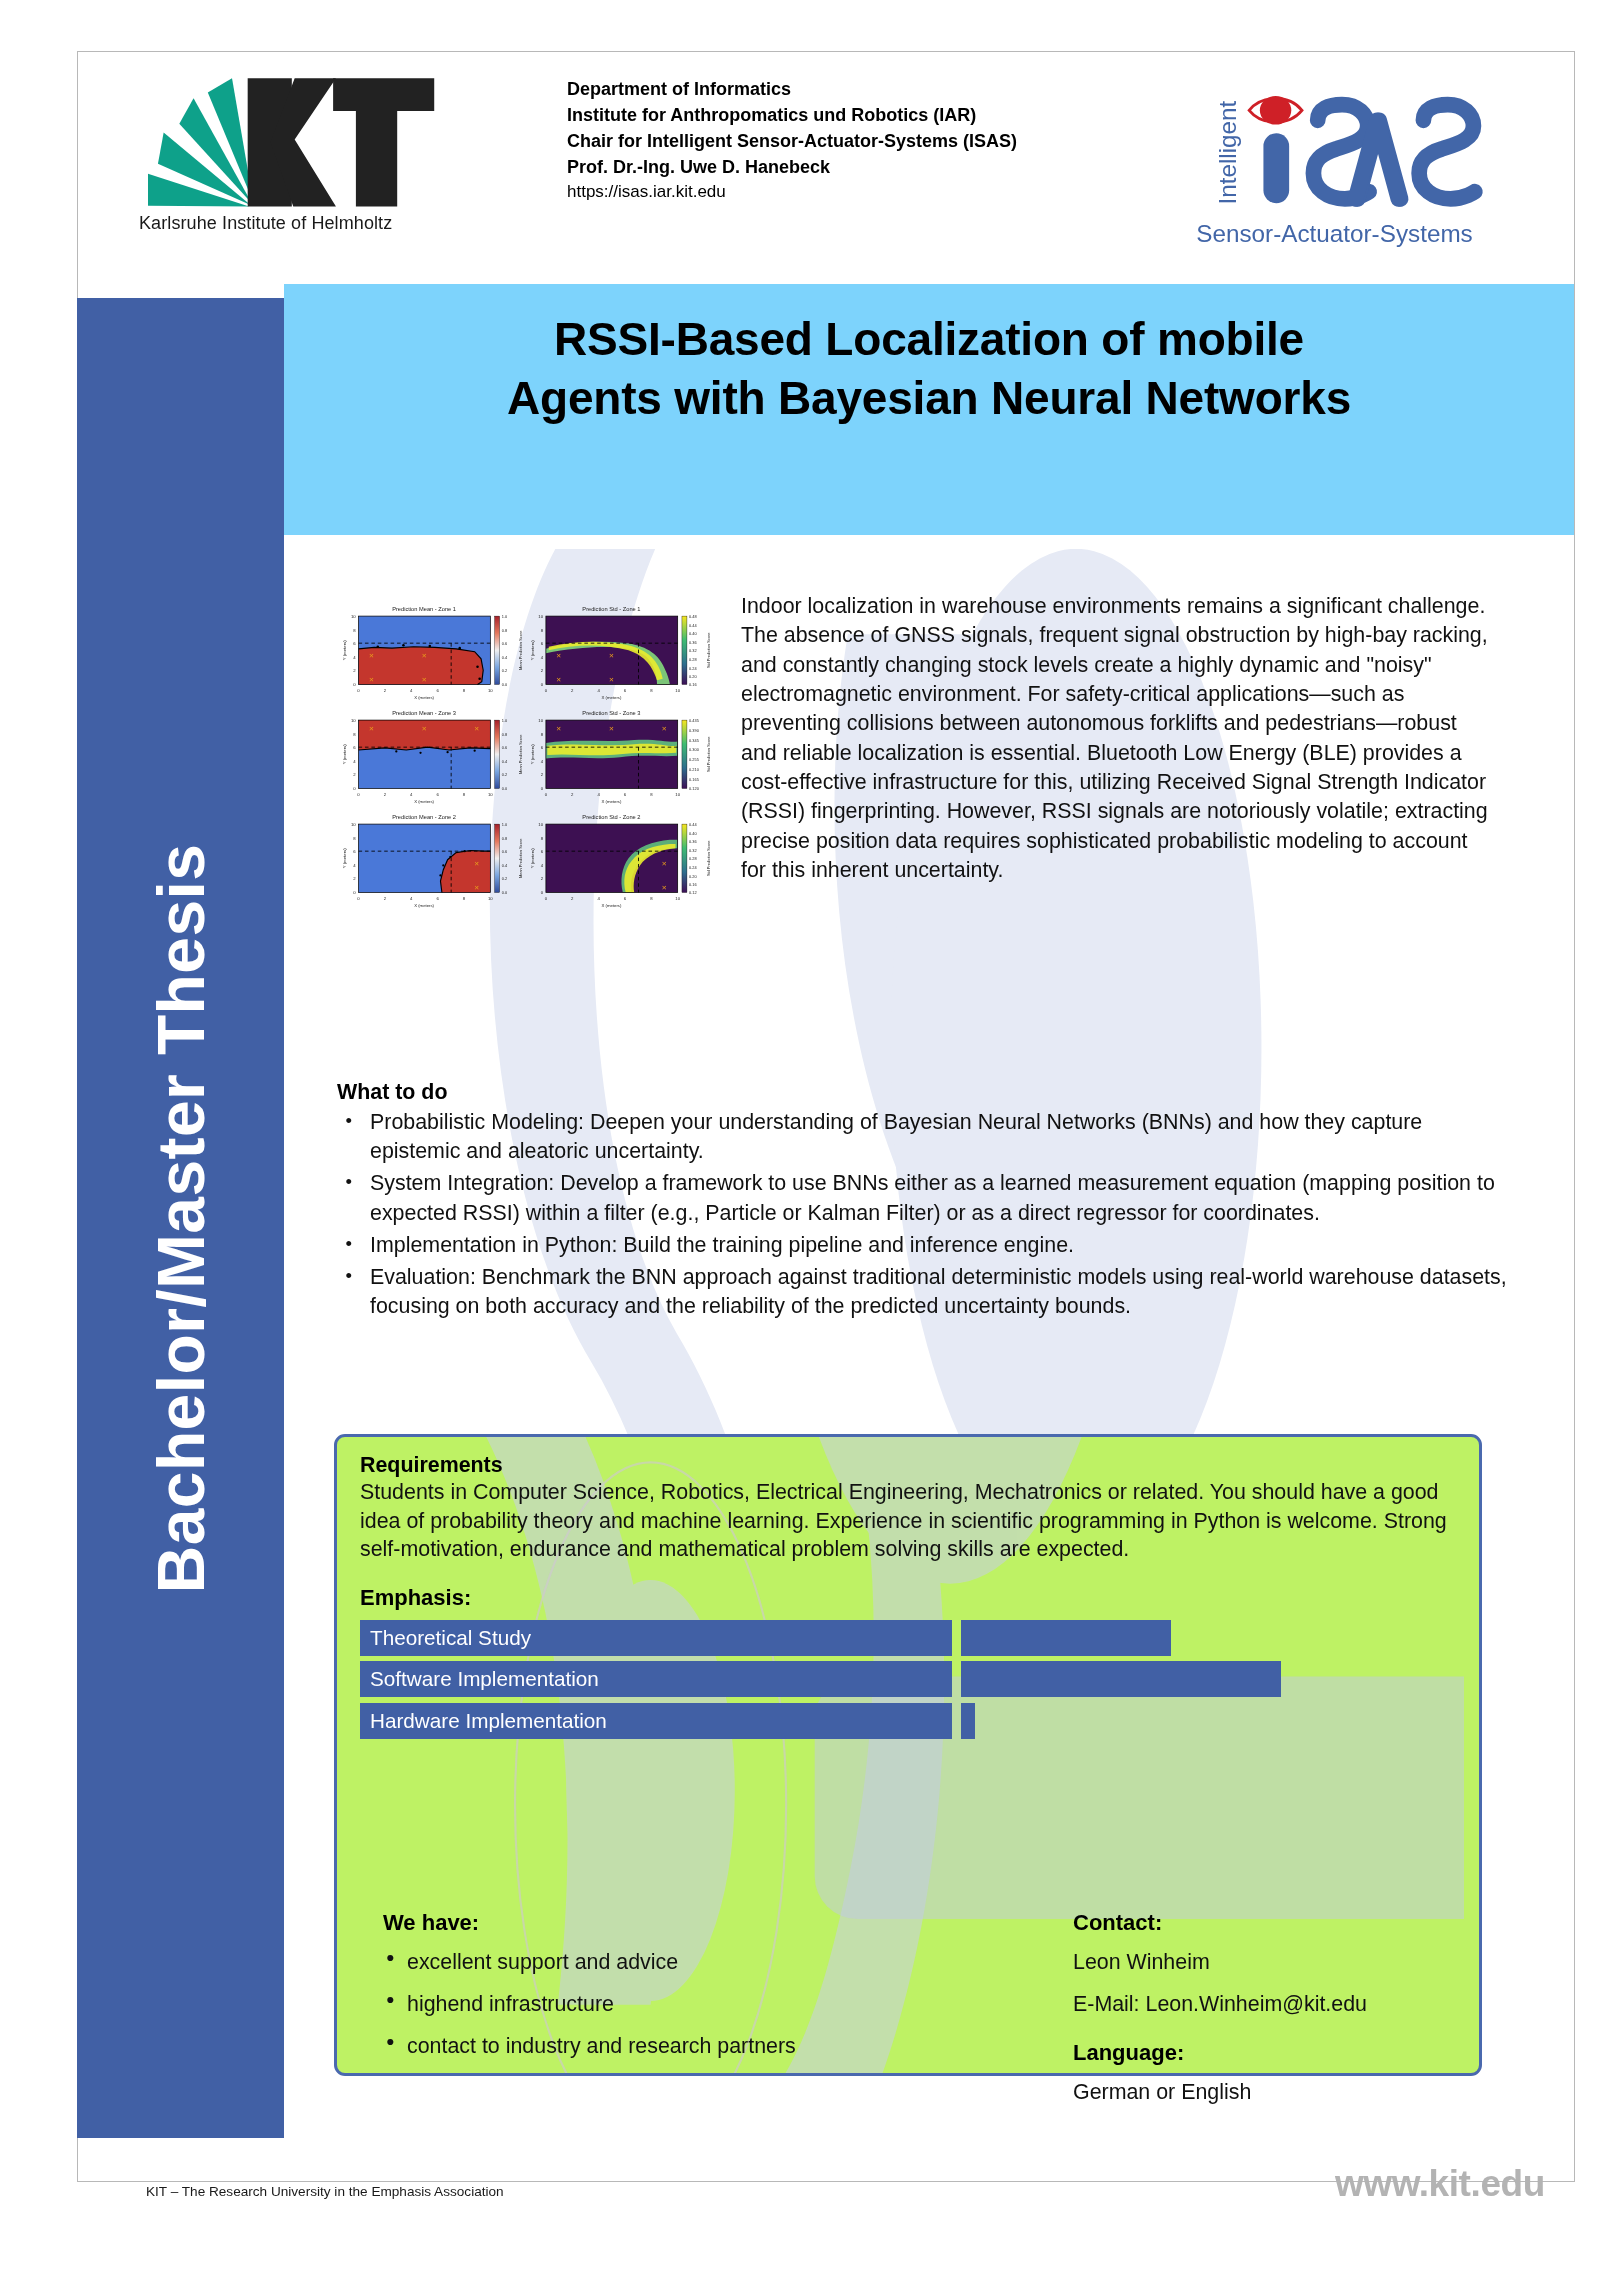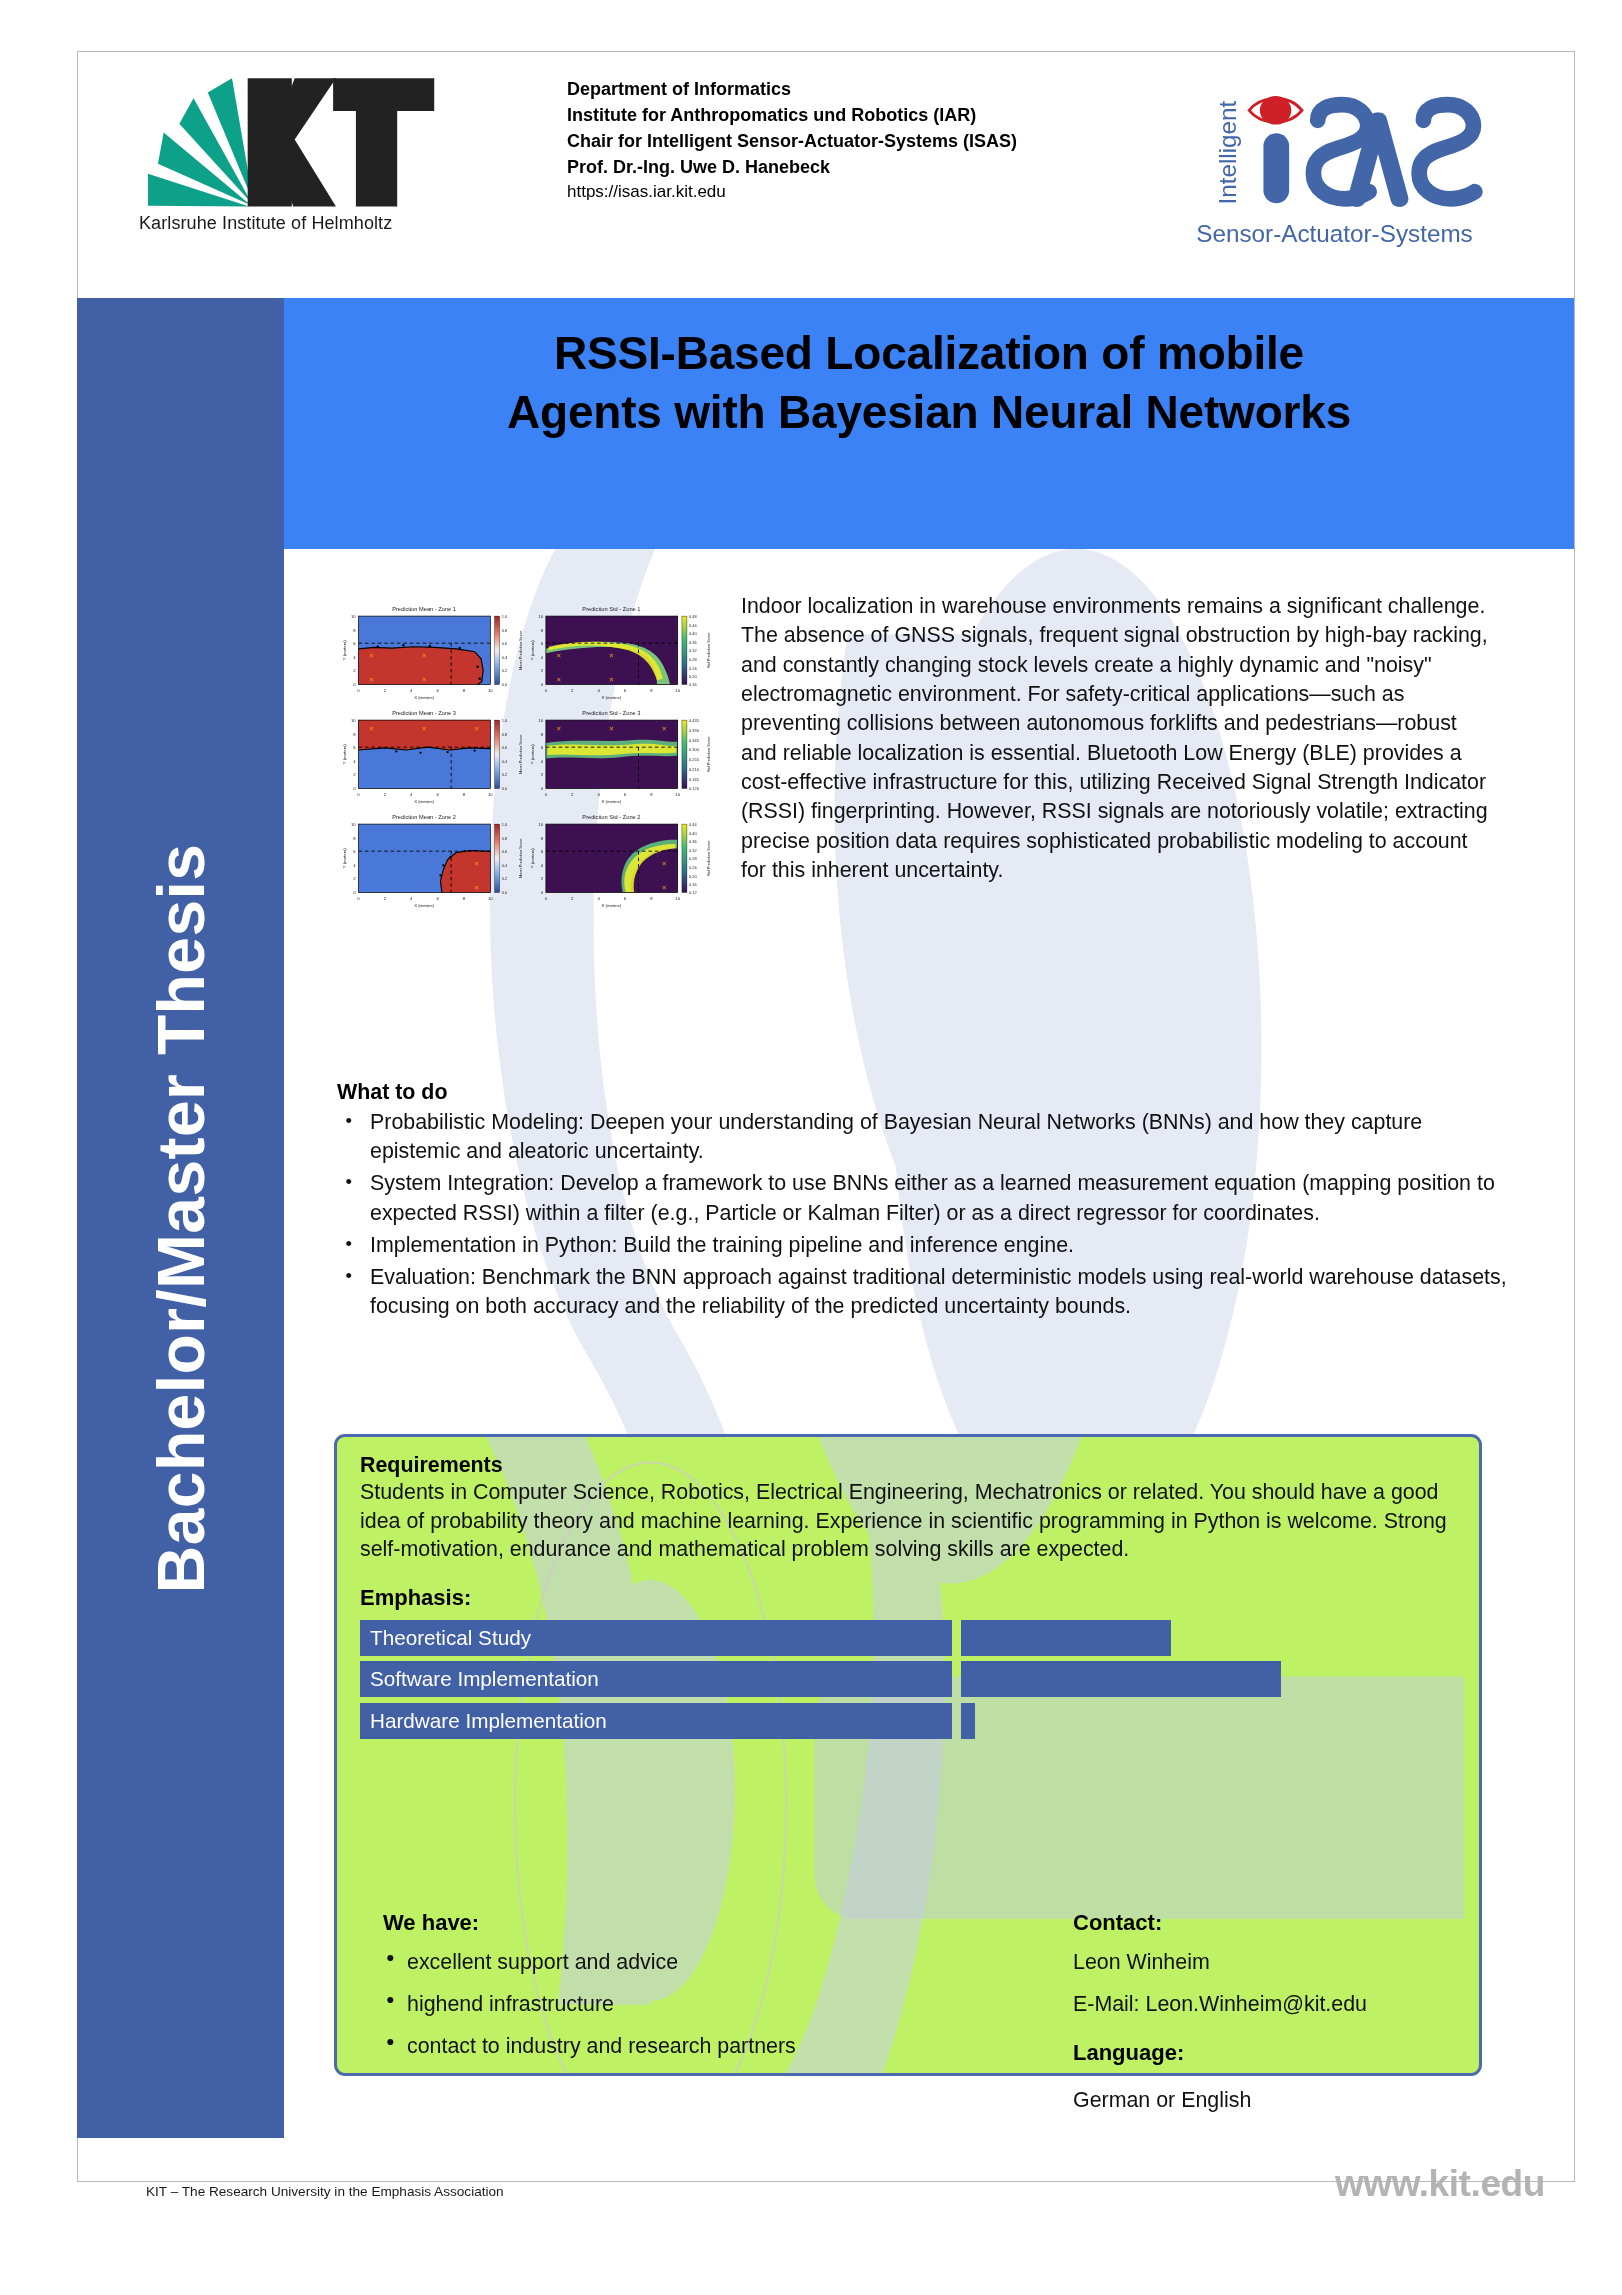--- a/index.html
+++ b/index.html
@@ -20,21 +20,21 @@
   #dept div.url{font-weight:normal;font-size:17px;}
   #isas-logo{position:absolute;left:1114px;top:23px;width:300px;height:175px;}
 
   
   #sidebar{position:absolute;left:77px;top:298px;width:207px;height:1840px;background:#4160a5;}
   #sidebar-label{position:absolute;left:-817px;top:817px;width:1840px;height:207px;
       transform:rotate(-90deg);display:flex;align-items:center;justify-content:center;
       color:#fff;font-size:66px;font-weight:bold;letter-spacing:0.4px;white-space:nowrap;}
 
   
-  #title-band{position:absolute;left:284px;top:298px;width:1290px;height:251px;background:#3b82f6;}
+  #title-band{position:absolute;left:284px;top:284px;width:1290px;height:251px;background:#7dd3fc;}
   #title{position:absolute;left:0;top:26px;width:1290px;text-align:center;
       font-size:46px;font-weight:bold;color:#000;line-height:1.28;letter-spacing:-0.2px;}
 
   
   #watermark{position:absolute;left:284px;top:549px;width:1290px;height:1589px;overflow:hidden;pointer-events:none;}
   #watermark svg{position:absolute;left:93px;top:-43px;}
 
   
   #content{position:absolute;left:284px;top:549px;width:1290px;height:1589px;}
 
@@ -75,21 +75,21 @@
   
   #offer{position:absolute;left:23px;top:457px;width:542px;}
   #offer h4{margin:0 0 14.3px 0;font-size:22px;font-weight:bold;color:#000;}
   #offer ul{margin:0;padding:0;list-style:none;}
   #offer li{position:relative;padding-left:24px;font-size:21.4px;color:#111;margin-bottom:17px;}
   #offer li:before{content:"\25CF";position:absolute;left:2.9px;top:-0.7px;font-size:14.3px;}
 
   #contact{position:absolute;left:713px;top:457px;width:399px;}
   #contact h4{margin:0 0 14.3px 0;font-size:22px;font-weight:bold;color:#000;}
   #contact .line{font-size:21.4px;color:#111;margin-bottom:17px;white-space:nowrap;}
-  #contact h4.lang{margin:23px 0 22px 0;}
+  #contact h4.lang{margin:23px 0 14px 0;}
 
   
   #foot-left{position:absolute;left:146px;top:2184px;font-size:13.6px;color:#1a1a1a;white-space:nowrap;}
   #foot-right{position:absolute;right:77px;top:2163px;font-size:37px;font-weight:bold;color:#b3b3b3;letter-spacing:-0.4px;}
 </style>
 </head>
 <body>
 
 <div id="poster">
 

